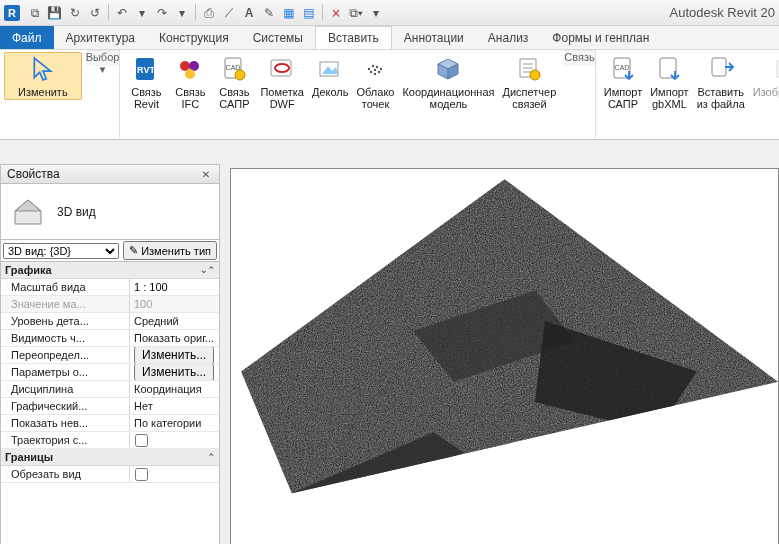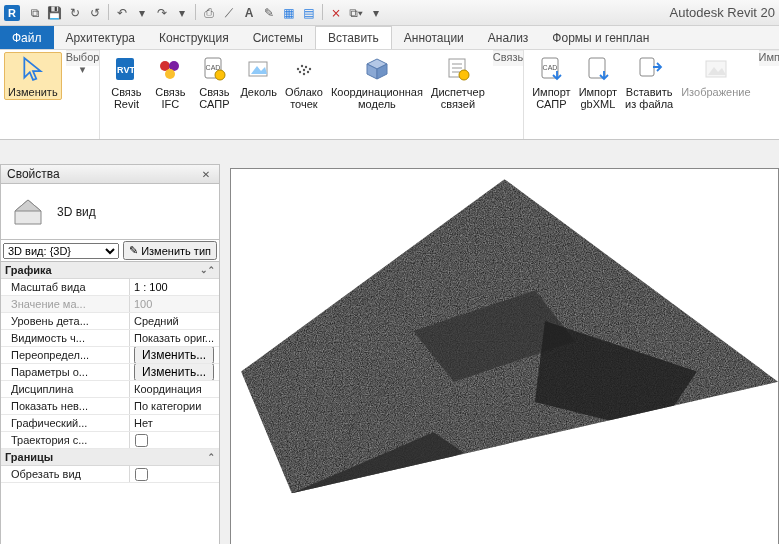--- a/index.html
+++ b/index.html
@@ -18,21 +18,21 @@
   .ribbon-tabs .tab { padding: 0 12px; display: flex; align-items: center; font-size: 12px; color: #404040; cursor: pointer; }
   .ribbon-tabs .tab.file { background: #1a6fbf; color: #fff; font-weight: 500; }
   .ribbon-tabs .tab.active { background: #fff; border-top: 1px solid #d0d0d0; border-left: 1px solid #d0d0d0; border-right: 1px solid #d0d0d0; }
 
   
   .ribbon { height: 90px; background: #fff; border-bottom: 1px solid #c6c6c6; display: flex; }
   .panel { display: flex; border-right: 1px solid #e0e0e0; }
   .panel .buttons { flex: 1; display: flex; align-items: flex-start; padding: 2px 4px 0 4px; }
   .panel .plabel { height: 16px; font-size: 11px; color: #606060; text-align: center; background: #f5f5f5; border-top: 1px solid #eaeaea; }
   .rbtn { display: flex; flex-direction: column; align-items: center; padding: 2px 4px; min-width: 44px; cursor: pointer; border-radius: 2px; }
-  .rbtn.selected { background: #fde8b0; border: 1px solid #e6b860; padding: 1px 3px; }
+  .rbtn.selected { background: #fde8b0; border: 1px solid #e6b860; padding: 1px 13px; }
   .rbtn .bicon { width: 30px; height: 30px; display: flex; align-items: center; justify-content: center; }
   .rbtn .btxt { font-size: 11px; text-align: center; line-height: 12px; margin-top: 2px; }
   .rbtn.disabled { opacity: .5; cursor: default; }
 
   
   .main { display: flex; height: calc(544px - 26px - 24px - 90px); }
   .gap { width: 100%; height: 24px; }
   .props { width: 220px; display: flex; flex-direction: column; }
   .props .header { height: 20px; background: linear-gradient(#f6f6f6,#e2e2e2); border: 1px solid #bfbfbf; display: flex; align-items: center; padding: 0 6px; font-size: 12px; font-weight: 500; }
   .props .header .x { margin-left: auto; font-size: 10px; color: #555; cursor: pointer; width: 14px; text-align: center; }
@@ -144,20 +144,30 @@
               <text x="13" y="15" font-size="7" fill="#555" text-anchor="middle">CAD</text>
               <circle cx="20" cy="20" r="5" fill="#ffc107" stroke="#b08800"></circle>
             </svg>
           </div>
         <div class="btxt" style="white-space:pre">Связь
 САПР</div>
       </div>
       <div class="rbtn">
         <div class="bicon">
             <svg width="28" height="28" viewBox="0 0 28 28">
+              <rect x="3" y="5" width="20" height="16" rx="2" fill="#fff" stroke="#999"></rect>
+              <ellipse cx="14" cy="13" rx="7" ry="4" fill="none" stroke="#c62828" stroke-width="2"></ellipse>
+            </svg>
+          </div>
+        <div class="btxt" style="white-space:pre">Пометка
+DWF</div>
+      </div>
+      <div class="rbtn">
+        <div class="bicon">
+            <svg width="28" height="28" viewBox="0 0 28 28">
               <rect x="4" y="7" width="18" height="14" fill="#fff" stroke="#999"></rect>
               <polygon points="6,19 12,11 16,16 20,12 22,19" fill="#90caf9"></polygon>
             </svg>
           </div>
         <div class="btxt" style="white-space:pre">Деколь</div>
       </div>
       <div class="rbtn">
         <div class="bicon">
             <svg width="28" height="28" viewBox="0 0 28 28">
               <g fill="#555">
@@ -305,26 +315,26 @@
           <div class="k">Параметры о...</div>
           <div class="v">
             <button>Изменить...</button>
           </div>
         </div>
       <div class="prow">
           <div class="k">Дисциплина</div>
           <div class="v">Координация</div>
         </div>
       <div class="prow">
+          <div class="k">Графический...</div>
+          <div class="v">Нет</div>
+        </div>
+      <div class="prow">
           <div class="k">Показать нев...</div>
           <div class="v">По категории</div>
-        </div>
-      <div class="prow">
-          <div class="k">Графический...</div>
-          <div class="v">Нет</div>
         </div>
       <div class="prow">
           <div class="k">Траектория с...</div>
           <div class="v">
             <input type="checkbox" style="">
           </div>
         </div>
 
       <div class="grouprow">
           <span>Границы</span>

